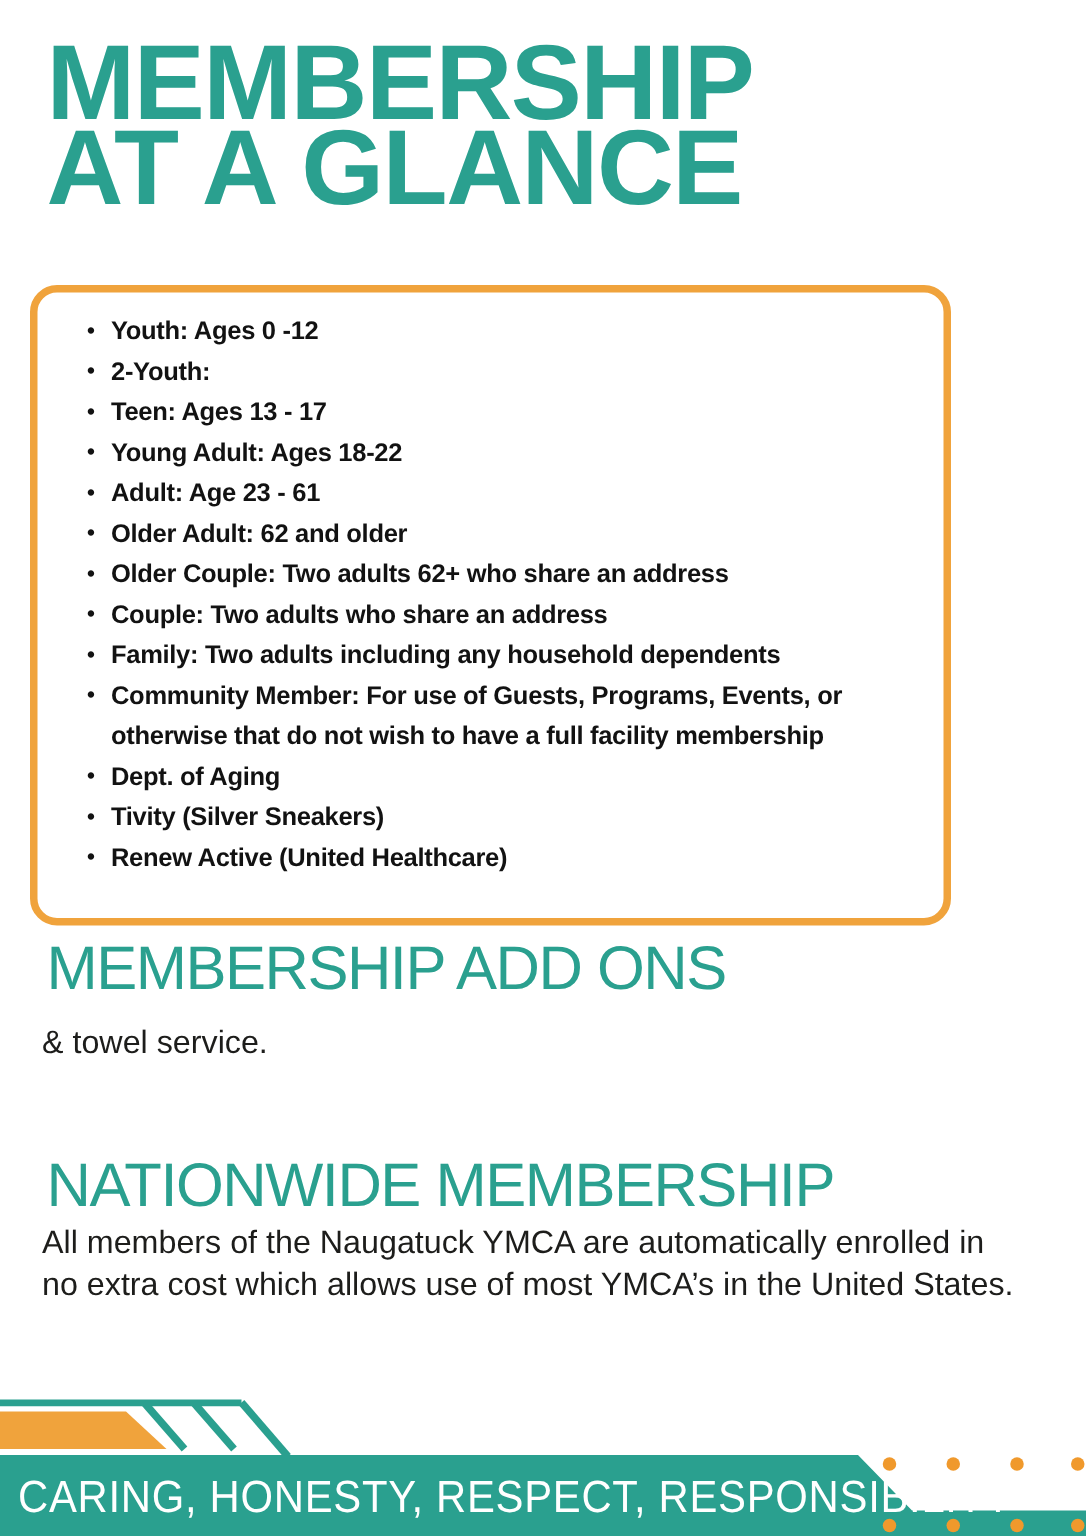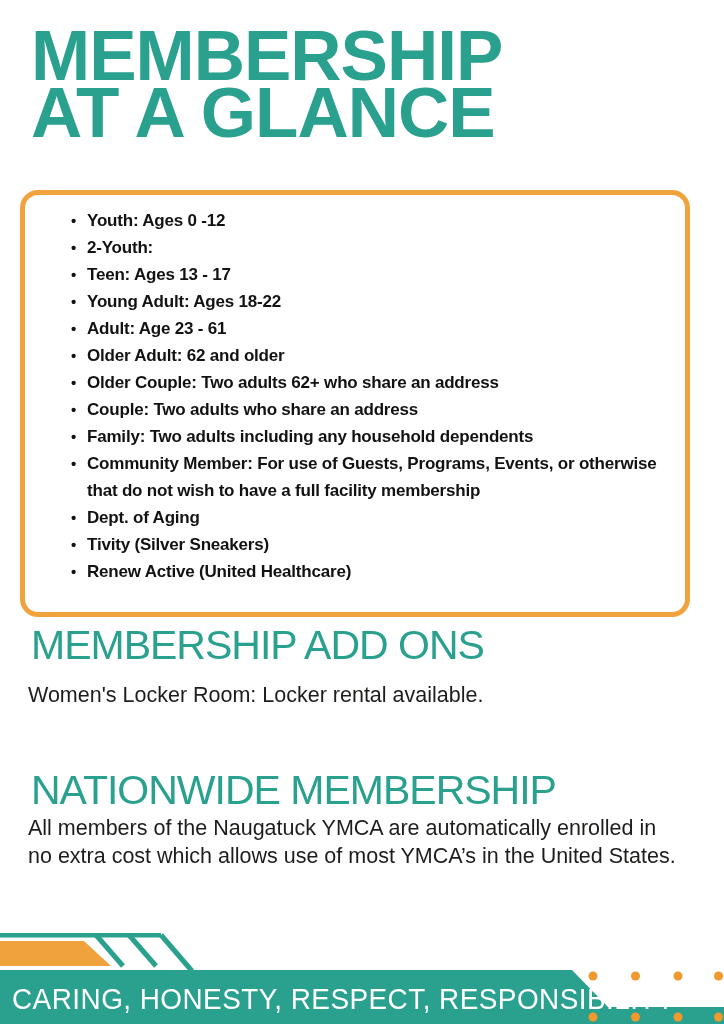--- a/index.html
+++ b/index.html
@@ -19,24 +19,24 @@
     color:var(--ink);
   }
   .page-title{
     position:absolute;left:31px;top:27px;
     font-size:71px;font-weight:bold;line-height:57px;
     letter-spacing:-1px;color:var(--teal);
     white-space:pre;
   }
   .member-box{
     position:absolute;left:20px;top:190px;
-    width:670px;height:427px;
+    width:614px;height:427px;
     border:5px solid var(--orange);
     border-radius:18px;
-    padding:12px 20px 0 62px;
+    padding:12px 20px 0 49px;
   }
   .member-list{list-style:none;}
   .member-list li{
     position:relative;
     font-size:17px;font-weight:bold;line-height:27px;
     letter-spacing:-0.2px;color:#121212;
   }
   .member-list li::before{
     content:"•";
     position:absolute;left:-16px;top:0;
@@ -85,21 +85,21 @@
       <li>Family: Two adults including any household dependents</li>
       <li>Community Member: For use of Guests, Programs, Events, or otherwise that do not wish to have a full facility membership</li>
       <li>Dept. of Aging</li>
       <li>Tivity (Silver Sneakers)</li>
       <li>Renew Active (United Healthcare)</li>
     </ul>
 </div>
 
 <h2 class="section-heading heading-addons">MEMBERSHIP ADD ONS</h2>
 <div class="body-text addons-text">
-  <div>Women's Locker Room: Locker rental available.</div>
+  <div>&amp; towel service.</div>
 </div>
 
 <h2 class="section-heading heading-nationwide">NATIONWIDE MEMBERSHIP</h2>
 <div class="body-text nationwide-text">
   <div>All members of the Naugatuck YMCA are automatically enrolled in</div>
   <div>no extra cost which allows use of most YMCA’s in the United States.</div>
 </div>
 
 <svg class="footer-art" viewBox="0 0 724 96" xmlns="http://www.w3.org/2000/svg" aria-hidden="true">
 

